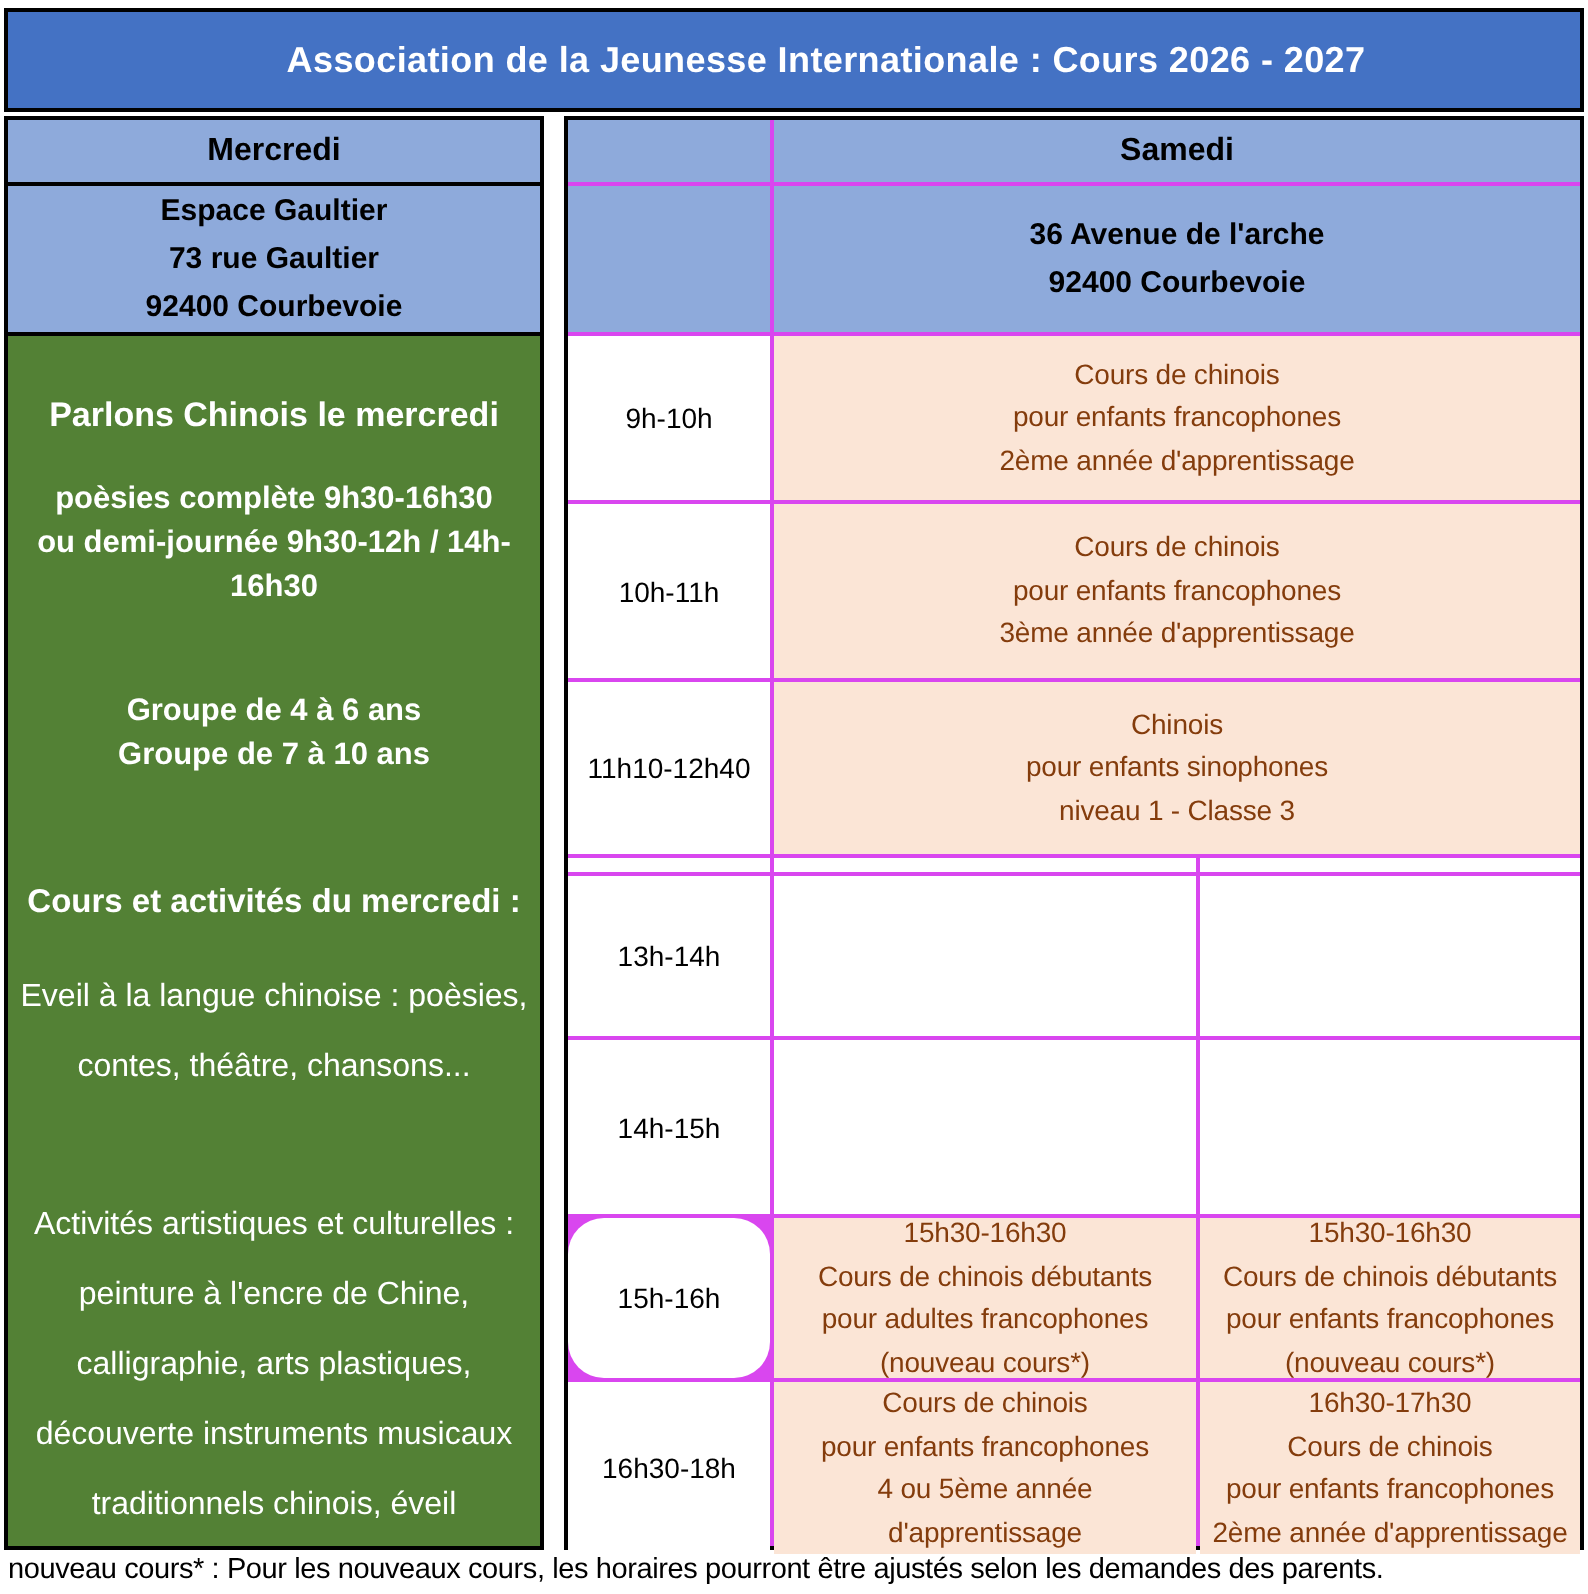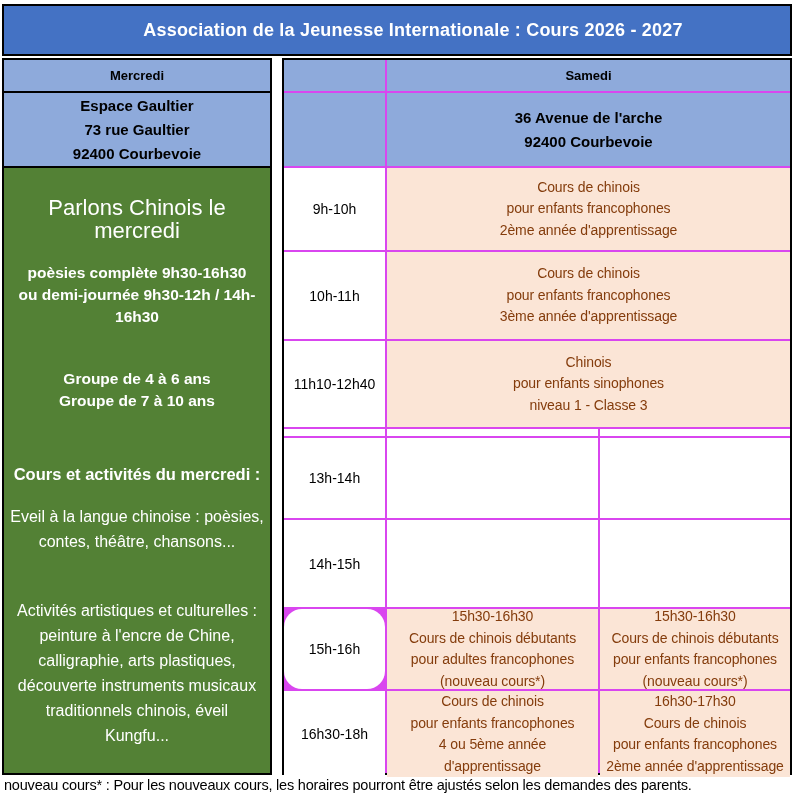--- a/index.html
+++ b/index.html
@@ -30,43 +30,43 @@
     grid-template-rows:31px 73px 82px 87px 86px 7px 80px 87px 80px 1fr;
     gap:2px;
   }
 
   .cell {
     background:#fff; display:flex; align-items:center; justify-content:center;
     text-align:center; white-space:pre-line; box-sizing:border-box;
   }
   .blue  { background:#8EAADB; }
   .bold  { font-weight:bold; }
-  .day-header { font-size:13px; }
+  .day-header { font-size:16px; }
   .address    { font-size:15px; line-height:24px; }
   .time       { font-size:14px; }
   .peach {
     background:#FBE5D6; color:#843C0C;
     font-size:14px; line-height:21.5px; letter-spacing:-0.1px;
   }
 
   
   .m-day  { flex:0 0 31px; }
   .m-addr { flex:0 0 73px; }
 
   .green-panel {
     flex:1 1 auto; background:#538135; color:#fff;
     text-align:center; padding:8px 2px 0 2px; overflow:hidden;
     white-space:pre-line;
   }
   .green-panel p { margin:0; }
-  .gp-heading  { font-size:22px;   font-weight:normal; line-height:23px; margin-top:2px !important; }
+  .gp-heading  { font-size:17px;   font-weight:bold; line-height:23px; margin-top:2px !important; }
   .gp-sched    { font-size:15.5px; font-weight:bold; line-height:22px; margin-top:2px !important; }
   .gp-groups   { font-size:15.5px; font-weight:bold; line-height:22px; margin-top:22px !important; }
   .gp-acttitle { font-size:16.5px; font-weight:bold; line-height:24px; margin-top:32px !important; }
-  .gp-reg      { font-size:16px;   line-height:25px; }
+  .gp-reg      { font-size:16px;   line-height:35px; }
   .gp-arts     { margin-top:26px !important; }
 
   .footnote {
     position:absolute; left:4px; top:776px; width:788px;
     font-size:14.5px; letter-spacing:-0.2px; line-height:19px; color:#000;
     text-align:left;
   }
 </style>
 </head>
 <body>

